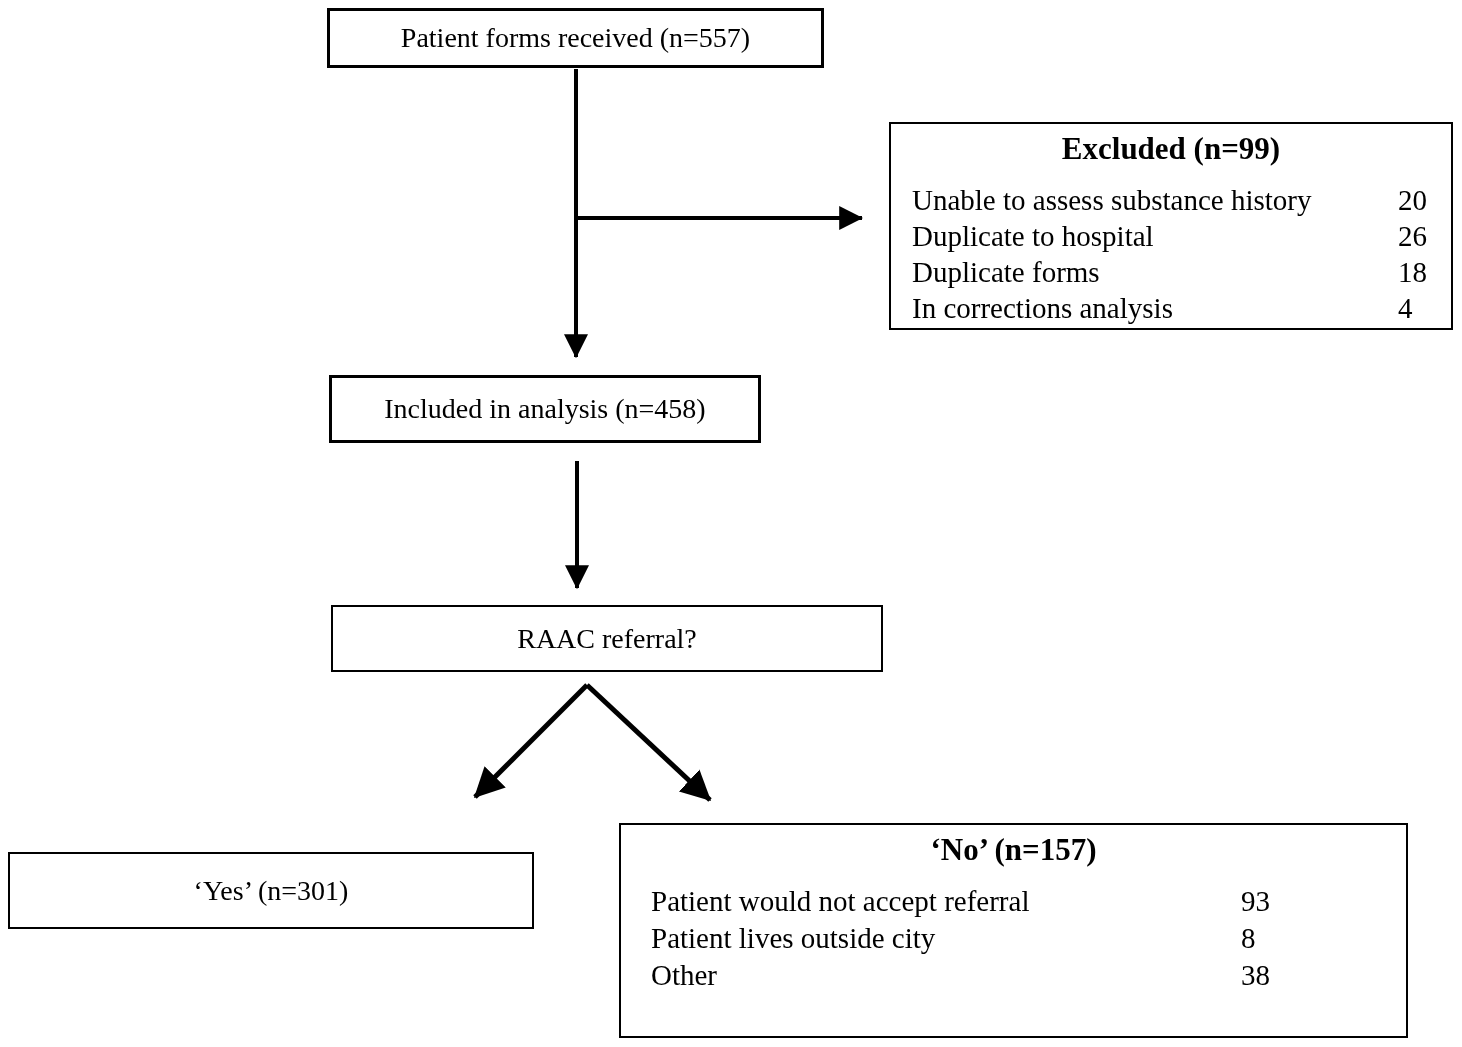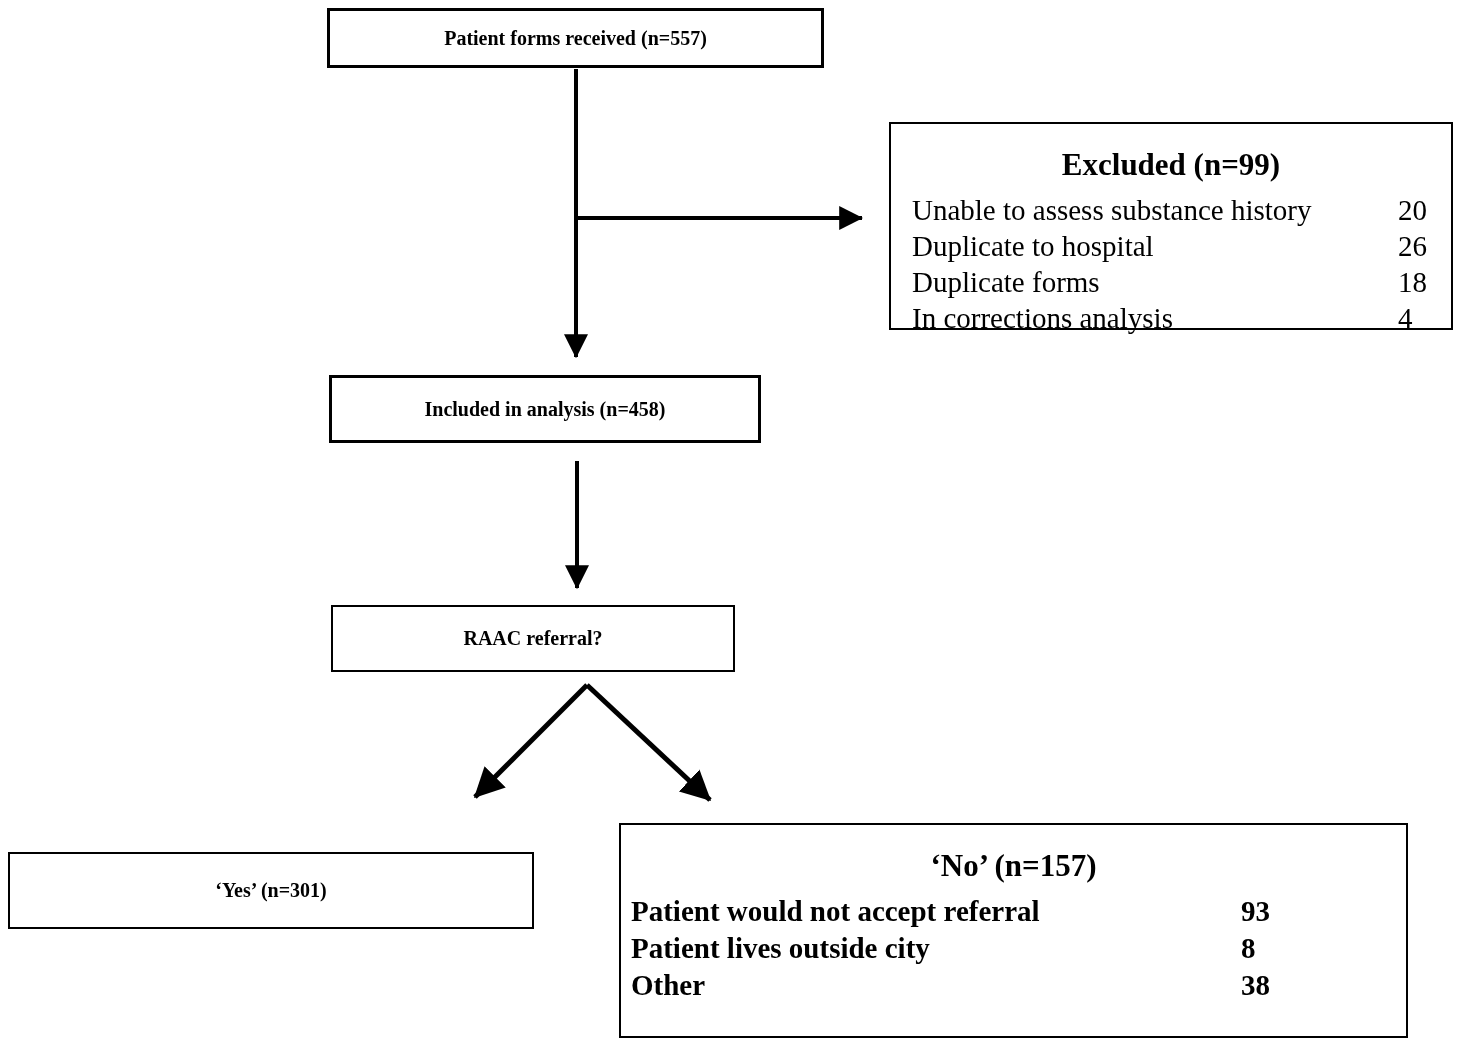--- a/index.html
+++ b/index.html
@@ -7,37 +7,37 @@
     position:relative; width:1462px; height:1047px; background:#ffffff;
     font-family:"Liberation Serif","DejaVu Serif",serif; color:#000000; overflow:hidden;
   }
   .arrows { position:absolute; left:0; top:0; width:1462px; height:1047px; pointer-events:none; }
   .arrows line { stroke:#000000; }
   .arrows .straight { stroke-width:4; }
   .arrows .diagonal { stroke-width:5; }
 
   .box { position:absolute; background:#ffffff; border:2px solid #000000; box-sizing:border-box; }
   .label-box { display:flex; align-items:center; justify-content:center;
-               font-weight:bold; font-size:20px; text-align:center; }
+               font-weight:normal; font-size:28px; text-align:center; }
 
   #box-received { left:327px; top:8px;   width:497px; height:60px; border-width:3px; }
   #box-included { left:329px; top:375px; width:432px; height:68px; border-width:3px; }
-  #box-raac     { left:331px; top:605px; width:404px; height:67px; }
+  #box-raac     { left:331px; top:605px; width:552px; height:67px; }
   #box-yes      { left:8px;   top:823px; width:526px; height:77px;margin-top:29px; }
   #box-excluded { left:889px; top:122px; width:564px; height:208px; }
   #box-no       { left:619px; top:823px; width:789px; height:215px; }
 
-  .panel-title { margin-top:24px; font-weight:bold; font-size:31px; line-height:34px; text-align:center; }
-  .rows { margin-top:10px; }
+  .panel-title { margin-top:8px; font-weight:bold; font-size:31px; line-height:34px; text-align:center; }
+  .rows { margin-top:16px; }
   .row { display:flex; font-size:29px; line-height:36px; }
   .row .lbl { flex:1 1 auto; }
   .row .val { flex:0 0 auto; }
   #box-excluded .row { padding-left:21px; }
   #box-excluded .row .val { width:53px; }
-  #box-no .row { padding-left:10px; line-height:37px;font-weight:bold; }
+  #box-no .row { padding-left:30px; line-height:37px; }
   #box-no .row .val { width:165px; }
 </style>
 </head>
 <body>
 
 <div class="canvas">
 
   <svg class="arrows" width="1462" height="1047" viewBox="0 0 1462 1047">
     <defs>
       <marker id="ah" viewBox="0 0 10 10" refX="9.5" refY="5" markerWidth="6" markerHeight="6.5" orient="auto">

